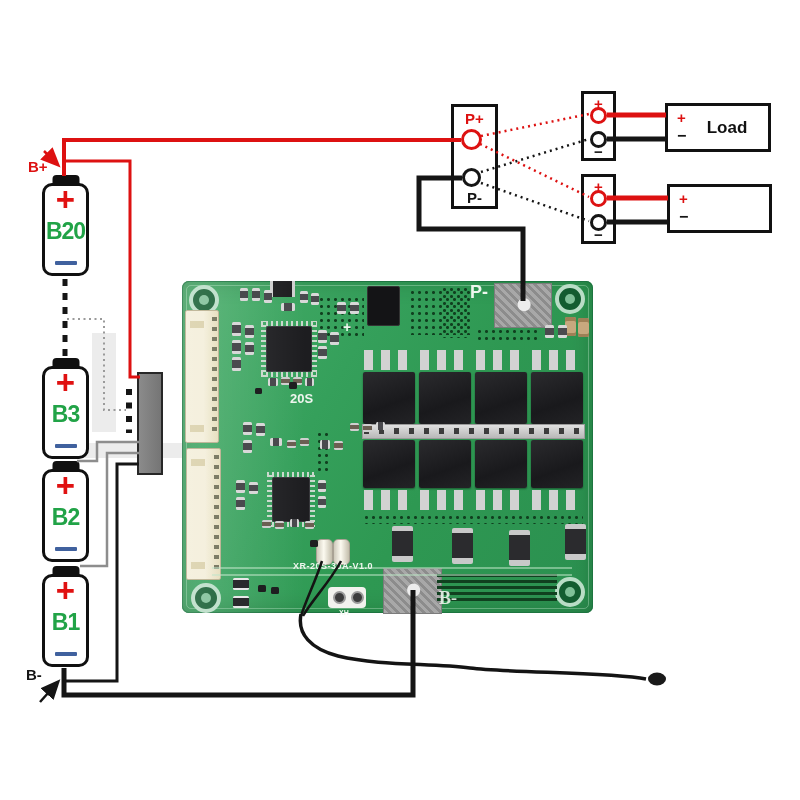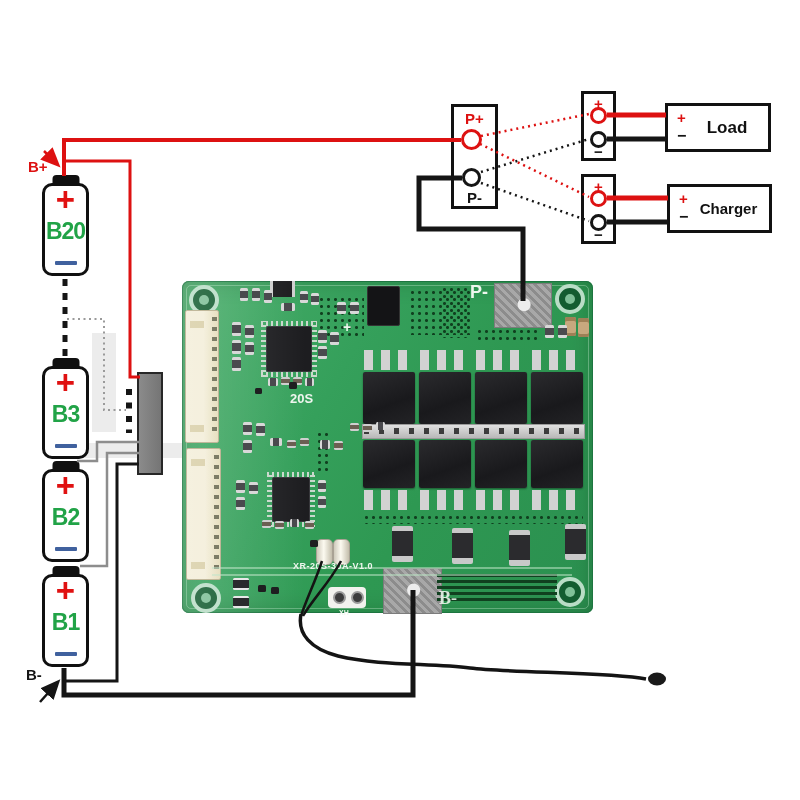--- a/index.html
+++ b/index.html
@@ -293,21 +293,20 @@
   <div class="circ blk" style="left:590px;top:214px;width:17px;height:17px;"></div>
 
   <div class="box devbox" style="left:665px;top:103px;width:106px;height:49px;">
     <span class="sym-p">+</span>
     <span class="sym-m">−</span>
     <span class="dlabel">Load</span>
   </div>
   <div class="box devbox" style="left:667px;top:184px;width:105px;height:49px;">
     <span class="sym-p">+</span>
     <span class="sym-m">−</span>
-    <span class="dlabel" style="font-size:15px;">Charger</span>
   </div>
 
   <svg id="wires" width="800" height="800" viewBox="0 0 800 800">
     <defs>
       <marker id="arrR" markerWidth="9" markerHeight="9" refX="6" refY="3.5" orient="auto">
         <path d="M0,0 L8,3.5 L0,7 Z" fill="#dd1111"></path>
       </marker>
       <marker id="arrK" markerWidth="9" markerHeight="9" refX="6" refY="3.5" orient="auto">
         <path d="M0,0 L8,3.5 L0,7 Z" fill="#151515"></path>
       </marker>

